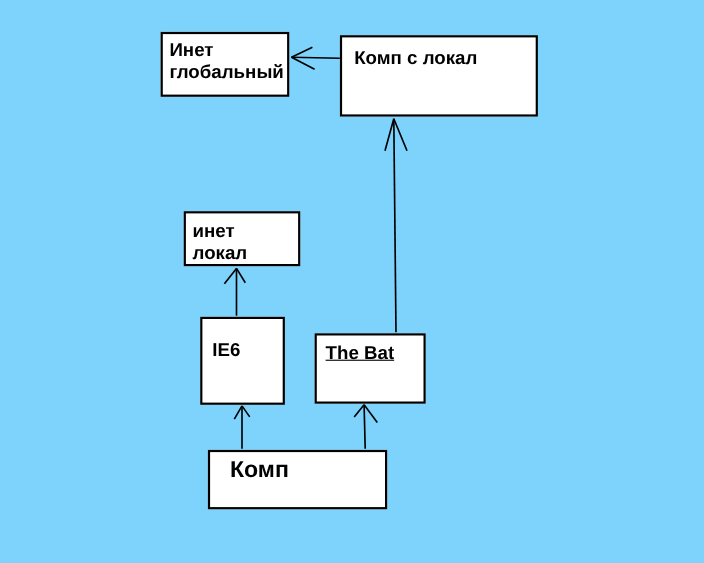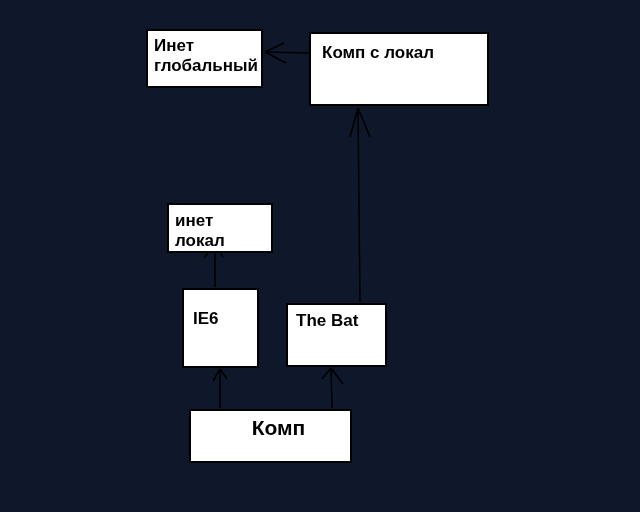--- a/index.html
+++ b/index.html
@@ -4,21 +4,21 @@
 <style>
   html, body {
     margin: 0;
     padding: 0;
     background: #ffffff;
   }
   .canvas {
     position: relative;
     width: 640px;
     height: 512px;
-    background: #0f172a;
+    background: #7dd3fc;
     font-family: "Liberation Sans", sans-serif;
     color: #000000;
     overflow: hidden;
   }
   .arrows {
     position: absolute;
     left: 0;
     top: 0;
     width: 640px;
     height: 512px;
@@ -33,24 +33,24 @@
     position: absolute;
     box-sizing: border-box;
     border: 2px solid #000000;
     background: #ffffff;
     font-weight: bold;
     font-size: 17px;
     line-height: 20px;
   }
   #n-inet-global { left: 146px; top: 29px;  width: 117px; height: 59px; padding: 5px 4px 0 6px; }
   #n-komp-proxy  { left: 309px; top: 32px;  width: 180px; height: 74px; padding: 9px 4px 0 11px; }
-  #n-inet-lokal  { left: 167px; top: 192px; width: 106px; height: 50px; padding: 6px 18px 0 6px; margin-top: 11px; }
+  #n-inet-lokal  { left: 167px; top: 192px; width: 106px; height: 50px; padding: 6px 18px 0 6px; }
   #n-ie6         { left: 182px; top: 288px; width: 77px;  height: 80px; padding: 19px 2px 3px 9px; }
-  #n-the-bat     { left: 286px; top: 303px; width: 101px; height: 64px; padding: 6px 2px 0 8px; }
-  #n-komp        { left: 189px; top: 409px; width: 163px; height: 54px; padding: 7px 2px 0 18px; font-size: 21px; text-align: center; }
+  #n-the-bat     { left: 286px; top: 303px; width: 101px; height: 64px; padding: 6px 2px 0 8px; text-decoration: underline; }
+  #n-komp        { left: 189px; top: 409px; width: 163px; height: 54px; padding: 7px 2px 0 18px; font-size: 21px; }
 </style>
 </head>
 <body>
 
 <div class="canvas">
 
   <svg class="arrows" viewBox="0 0 640 512" xmlns="http://www.w3.org/2000/svg">
 
     <g>
       <line x1="309" y1="53" x2="265" y2="52"></line>

